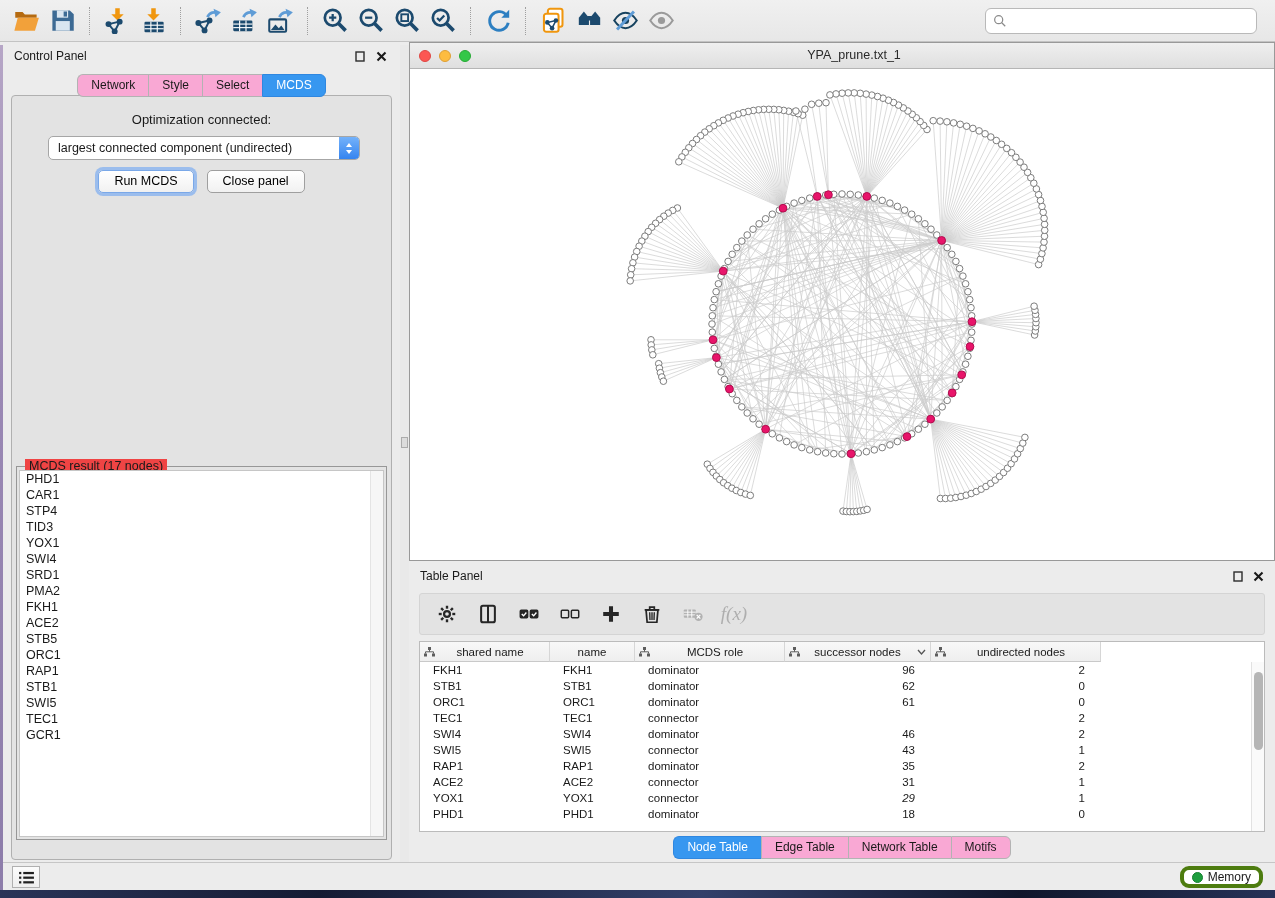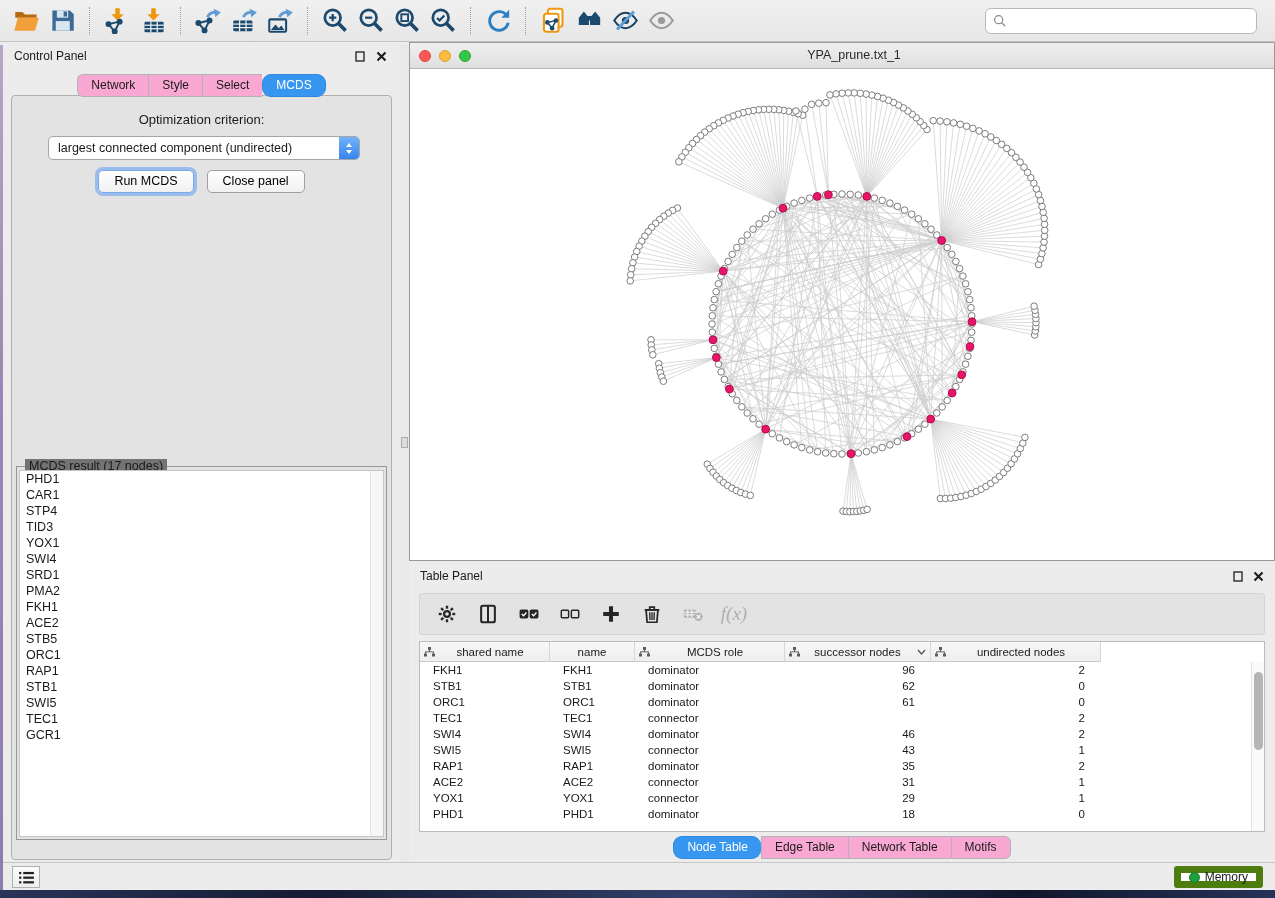--- a/index.html
+++ b/index.html
@@ -32,40 +32,40 @@
     background:#ececec; }
   .panel-title-row { position:absolute; left:0; top:0; width:100%; height:24px; }
   .panel-title { position:absolute; left:11px; top:4px; font-size:12px; color:#1a1a1a; }
   .panel-float { position:absolute; top:5px; width:13px; height:13px; }
   .panel-close { position:absolute; top:5px; width:13px; height:13px; }
   .cp-tabs { position:absolute; left:0; top:29px; width:100%; display:flex; justify-content:center; z-index:3; }
   .tab { font-size:12px; padding:3px 13px 4px; background:#f9a8d4; border:1px solid #b3b3b3;
     border-right:none; color:#1a1a1a; }
   .tab:first-child { border-radius:6px 0 0 6px; }
   .tab:last-child { border-right:1px solid #b3b3b3; border-radius:0 6px 6px 0; }
-  .tab.active { background:#3797f0; border-color:#2f87e0; color:#fff;border-radius:9px; }
+  .tab.active { background:#3797f0; border-color:#2f87e0; color:#fff; }
   .cp-box { position:absolute; left:8px; right:8px; top:50px; bottom:2px;
     background:#e3e3e3; border:1px solid #b0b0b0; border-radius:4px; }
   .opt-label { position:absolute; left:0; top:16px; width:100%; text-align:center; font-size:13px; }
   .criterion { position:absolute; left:36px; top:40px; width:312px; height:24px;
     background:#fff; border:1px solid #a6a6a6; border-radius:5px;
     display:flex; align-items:center; font-size:12.5px; }
   .criterion .val { padding-left:9px; flex:1; white-space:nowrap; }
   .criterion .cap { width:20px; height:22px; border-radius:0 4px 4px 0; margin-right:0;
     background:linear-gradient(#74b2fa,#3584ef); display:flex; flex-direction:column;
     align-items:center; justify-content:center; gap:1px; }
   .criterion .cap svg { width:8px; height:6px; }
   .cp-buttons { position:absolute; left:0; top:74px; width:100%; display:flex;
     justify-content:center; gap:13px; }
   .mac-btn { font-size:12.5px; font-family:"Liberation Sans",sans-serif; padding:3px 15px 4px;
     background:linear-gradient(#ffffff,#f1f1f1); border:1px solid #9f9f9f; border-radius:5px; }
   .mac-btn.focus-ring { box-shadow:0 0 0 3px rgba(96,158,246,.55); border-color:#7aa8e8; }
   .mcds-fieldset { position:absolute; left:4px; right:4px; top:370px; height:374px;
     border:1px solid #979797; background:#e3e3e3; }
-  .mcds-legend { position:absolute; left:8px; top:-8px; background:#737373;
+  .mcds-legend { position:absolute; left:8px; top:-8px; background:#ef4444;
     font-size:12.5px; padding:0 4px; }
   .mcds-listbox { position:absolute; left:2px; right:2px; top:3px; bottom:2px;
     background:#fff; border:1px solid #c6c6c6; overflow:hidden; }
   .mcds-item { font-size:12.5px; line-height:16px; padding-left:6px; }
   .mcds-item:first-child { margin-top:3px; }
   .mcds-vtrack { position:absolute; right:0; top:0; bottom:0; width:13px;
     background:#f6f6f6; border-left:1px solid #e4e4e4; }
 
   
   .v-splitter { position:absolute; left:400px; top:45px; width:9px; height:817px; background:#e9e9e9; }
@@ -112,21 +112,21 @@
     background:#b5b5b5; border-radius:5px; }
   .tp-tabs { position:absolute; left:0; top:271px; width:100%; display:flex; justify-content:center; }
 
   
   .statusbar { position:absolute; left:3px; top:862px; width:1272px; height:28px;
     background:#ececec; border-top:1px solid #c6c6c6; }
   .list-btn { position:absolute; left:9px; top:3px; width:28px; height:22px;
     background:linear-gradient(#fcfcfc,#efefef); border:1px solid #b0b0b0;
     display:flex; align-items:center; justify-content:center; }
   .memory-btn { position:absolute; right:12px; top:3px; height:22px;
-    background:#fff; border:7px solid #4d7c0f; border-radius:3px;
+    background:#fff; border:4px solid #4d7c0f; border-radius:9px;
     display:flex; align-items:center; gap:5px; padding:0 8px; font-size:12px; }
   .mem-dot { width:11px; height:11px; border-radius:50%; background:#1e9e3e; border:1px solid #16802f; }
 </style>
 </head>
 <body>
 
 <div class="toolbar">
   <div id="tb-icons" style="display:flex;align-items:center;">
       <div class="tb-btn">
         <svg viewBox="0 0 24 24">
@@ -298,21 +298,21 @@
       <path d="M2.5 2.5l8 8M10.5 2.5l-8 8" stroke="#1a1a1a" stroke-width="2.1"></path>
     </svg>
   </div>
   <div class="cp-tabs" id="cp-tabs">
       <div class="tab">Network</div>
       <div class="tab">Style</div>
       <div class="tab">Select</div>
       <div class="tab active">MCDS</div>
     </div>
   <div class="cp-box">
-    <div class="opt-label">Optimization criterion:</div>
+    <div class="opt-label">Optimization connected:</div>
     <div class="criterion">
       <span class="val">largest connected component (undirected)</span>
       <span class="cap">
         <svg viewBox="0 0 8 6">
             <path d="M1 5l3-4 3 4z" fill="#fff"></path>
           </svg>
         <svg viewBox="0 0 8 6">
             <path d="M1 1l3 4 3-4z" fill="#fff"></path>
           </svg>
       </span>
@@ -1227,21 +1227,21 @@
           <div class="td l" style="width: 130px; flex: 0 0 auto;">ACE2</div>
           <div class="td l" style="width: 85px; flex: 0 0 auto;">ACE2</div>
           <div class="td l" style="width: 150px; flex: 0 0 auto;">connector</div>
           <div class="td r" style="width: 146px; flex: 0 0 auto;">31</div>
           <div class="td r" style="width: 170px; flex: 0 0 auto;">1</div>
         </div>
         <div class="tr">
           <div class="td l" style="width: 130px; flex: 0 0 auto;">YOX1</div>
           <div class="td l" style="width: 85px; flex: 0 0 auto;">YOX1</div>
           <div class="td l" style="width: 150px; flex: 0 0 auto;">connector</div>
-          <div class="td r" style="width: 146px; flex: 0 0 auto;">29</div>
+          <div class="td r" style="width: 146px; flex: 0 0 auto; font-style: italic;">29</div>
           <div class="td r" style="width: 170px; flex: 0 0 auto;">1</div>
         </div>
         <div class="tr">
           <div class="td l" style="width: 130px; flex: 0 0 auto;">PHD1</div>
           <div class="td l" style="width: 85px; flex: 0 0 auto;">PHD1</div>
           <div class="td l" style="width: 150px; flex: 0 0 auto;">dominator</div>
           <div class="td r" style="width: 146px; flex: 0 0 auto;">18</div>
           <div class="td r" style="width: 170px; flex: 0 0 auto;">0</div>
         </div>
       </div>

